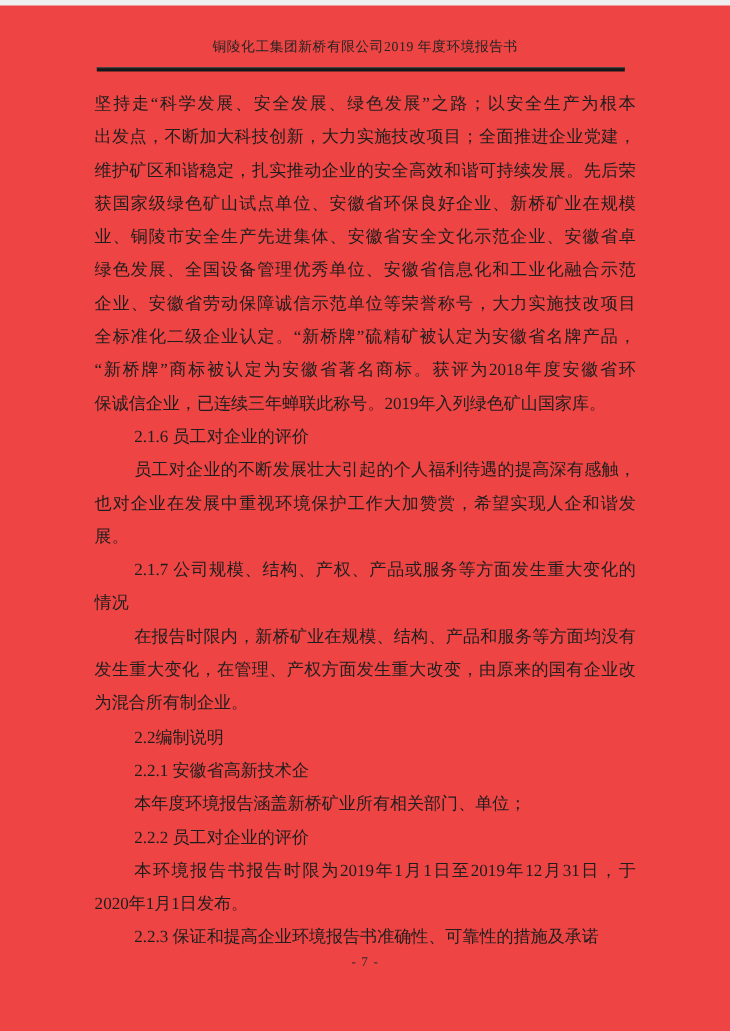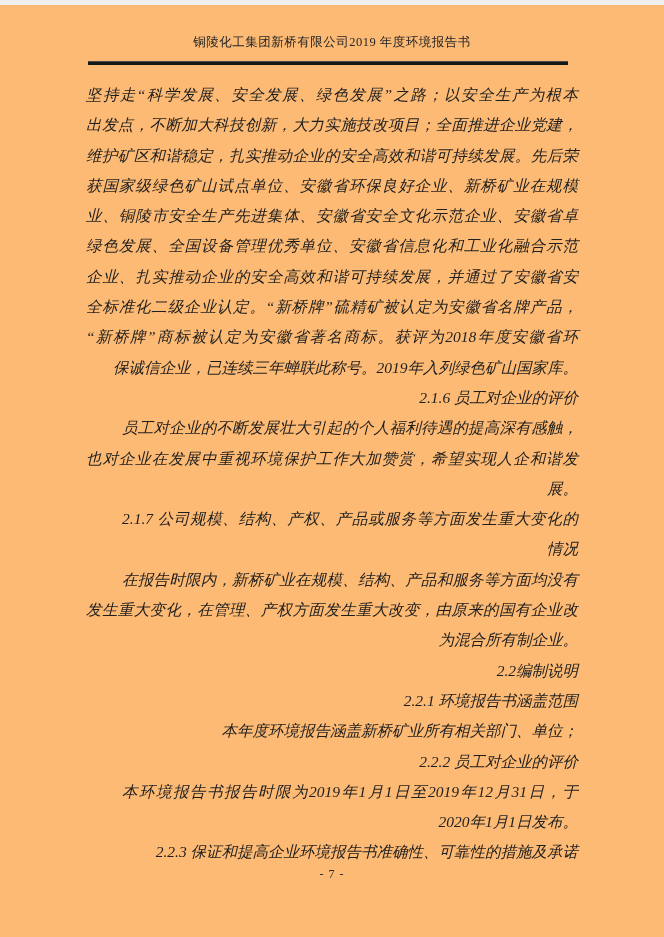--- a/index.html
+++ b/index.html
@@ -4,21 +4,21 @@
 <style>
   html, body {
     margin: 0;
     padding: 0;
     background: #ffffff;
   }
   .page {
     position: relative;
     width: 664px;
     height: 937px;
-    background: #fdba74;
+    background: #ef4444;
     overflow: hidden;
     font-family: "Liberation Serif", "DejaVu Serif", serif;
     color: #1e1e1e;
   }
   .scan-edge-top {
     position: absolute;
     top: 0; left: 0;
     width: 100%; height: 5px;
     background: #efefef;
   }
@@ -49,25 +49,24 @@
   }
   .page-body {
     position: absolute;
     top: 80px;
     left: 86px;
     width: 492px;
     font-size: 15.5px;
     line-height: 30.3px;
     letter-spacing: 0px;
     color: #1e1e1e;
-    font-style: italic;
   }
   .line {
     width: 100%;
-    text-align: right;
+    text-align: left;
   }
   .line.j {
     text-align: justify;
     text-align-last: justify;
     text-justify: inter-character;
   }
   .line.ind {
     text-indent: 36px;
   }
   .page-footer {
@@ -92,35 +91,35 @@
   </div>
   <div class="header-rule"></div>
 
   <div class="page-body">
     <div class="line j">坚持走“科学发展、安全发展、绿色发展”之路；以安全生产为根本</div>
     <div class="line j">出发点，不断加大科技创新，大力实施技改项目；全面推进企业党建，</div>
     <div class="line j">维护矿区和谐稳定，扎实推动企业的安全高效和谐可持续发展。先后荣</div>
     <div class="line j">获国家级绿色矿山试点单位、安徽省环保良好企业、新桥矿业在规模</div>
     <div class="line j">业、铜陵市安全生产先进集体、安徽省安全文化示范企业、安徽省卓</div>
     <div class="line j">绿色发展、全国设备管理优秀单位、安徽省信息化和工业化融合示范</div>
-    <div class="line j">企业、扎实推动企业的安全高效和谐可持续发展，并通过了安徽省安</div>
+    <div class="line j">企业、安徽省劳动保障诚信示范单位等荣誉称号，大力实施技改项目</div>
     <div class="line j">全标准化二级企业认定。“新桥牌”硫精矿被认定为安徽省名牌产品，</div>
     <div class="line j">“新桥牌”商标被认定为安徽省著名商标。获评为2018年度安徽省环</div>
     <div class="line">保诚信企业，已连续三年蝉联此称号。2019年入列绿色矿山国家库。</div>
     <div class="line ind">2.1.6 员工对企业的评价</div>
     <div class="line ind j">员工对企业的不断发展壮大引起的个人福利待遇的提高深有感触，</div>
     <div class="line j">也对企业在发展中重视环境保护工作大加赞赏，希望实现人企和谐发</div>
     <div class="line">展。</div>
     <div class="line ind j">2.1.7 公司规模、结构、产权、产品或服务等方面发生重大变化的</div>
     <div class="line">情况</div>
     <div class="line ind j">在报告时限内，新桥矿业在规模、结构、产品和服务等方面均没有</div>
     <div class="line j">发生重大变化，在管理、产权方面发生重大改变，由原来的国有企业改</div>
     <div class="line">为混合所有制企业。</div>
     <div class="line ind">2.2编制说明</div>
-    <div class="line ind">2.2.1 环境报告书涵盖范围</div>
+    <div class="line ind">2.2.1 安徽省高新技术企</div>
     <div class="line ind">本年度环境报告涵盖新桥矿业所有相关部门、单位；</div>
     <div class="line ind">2.2.2 员工对企业的评价</div>
     <div class="line ind j">本环境报告书报告时限为2019年1月1日至2019年12月31日，于</div>
     <div class="line">2020年1月1日发布。</div>
     <div class="line ind">2.2.3 保证和提高企业环境报告书准确性、可靠性的措施及承诺</div>
   </div>
 
   <div class="page-footer">
     <span>- 7 -</span>
   </div>

